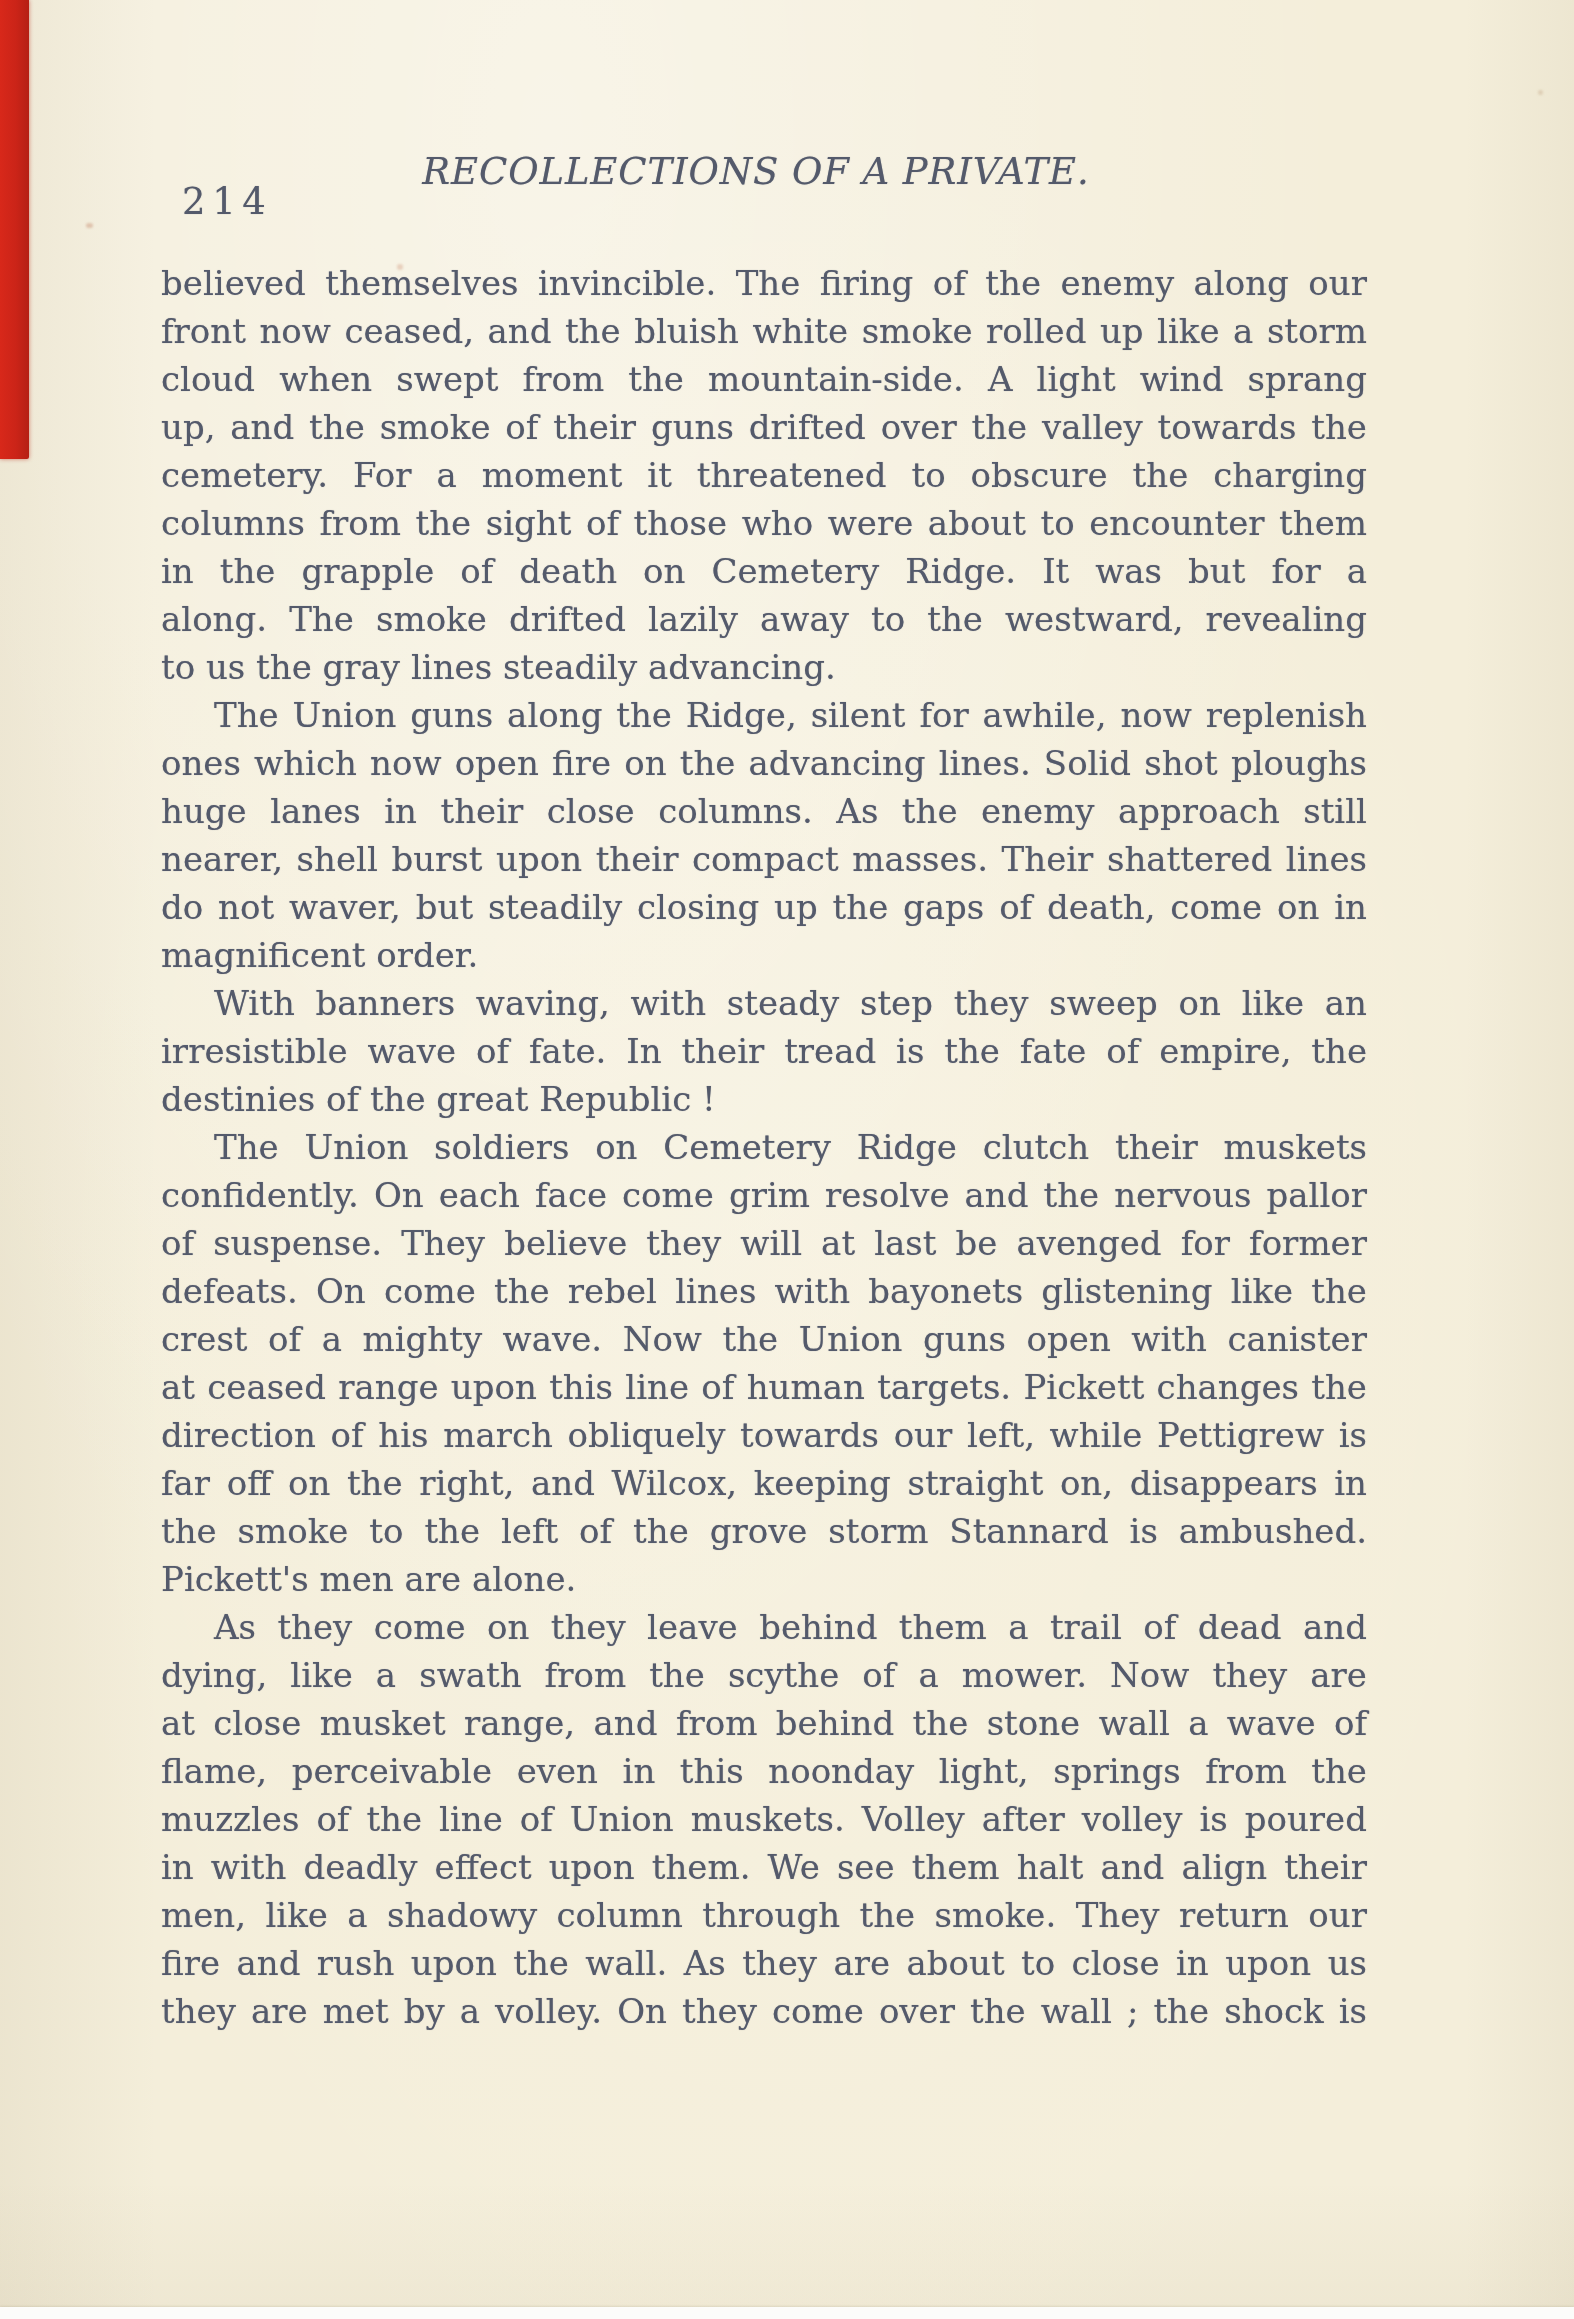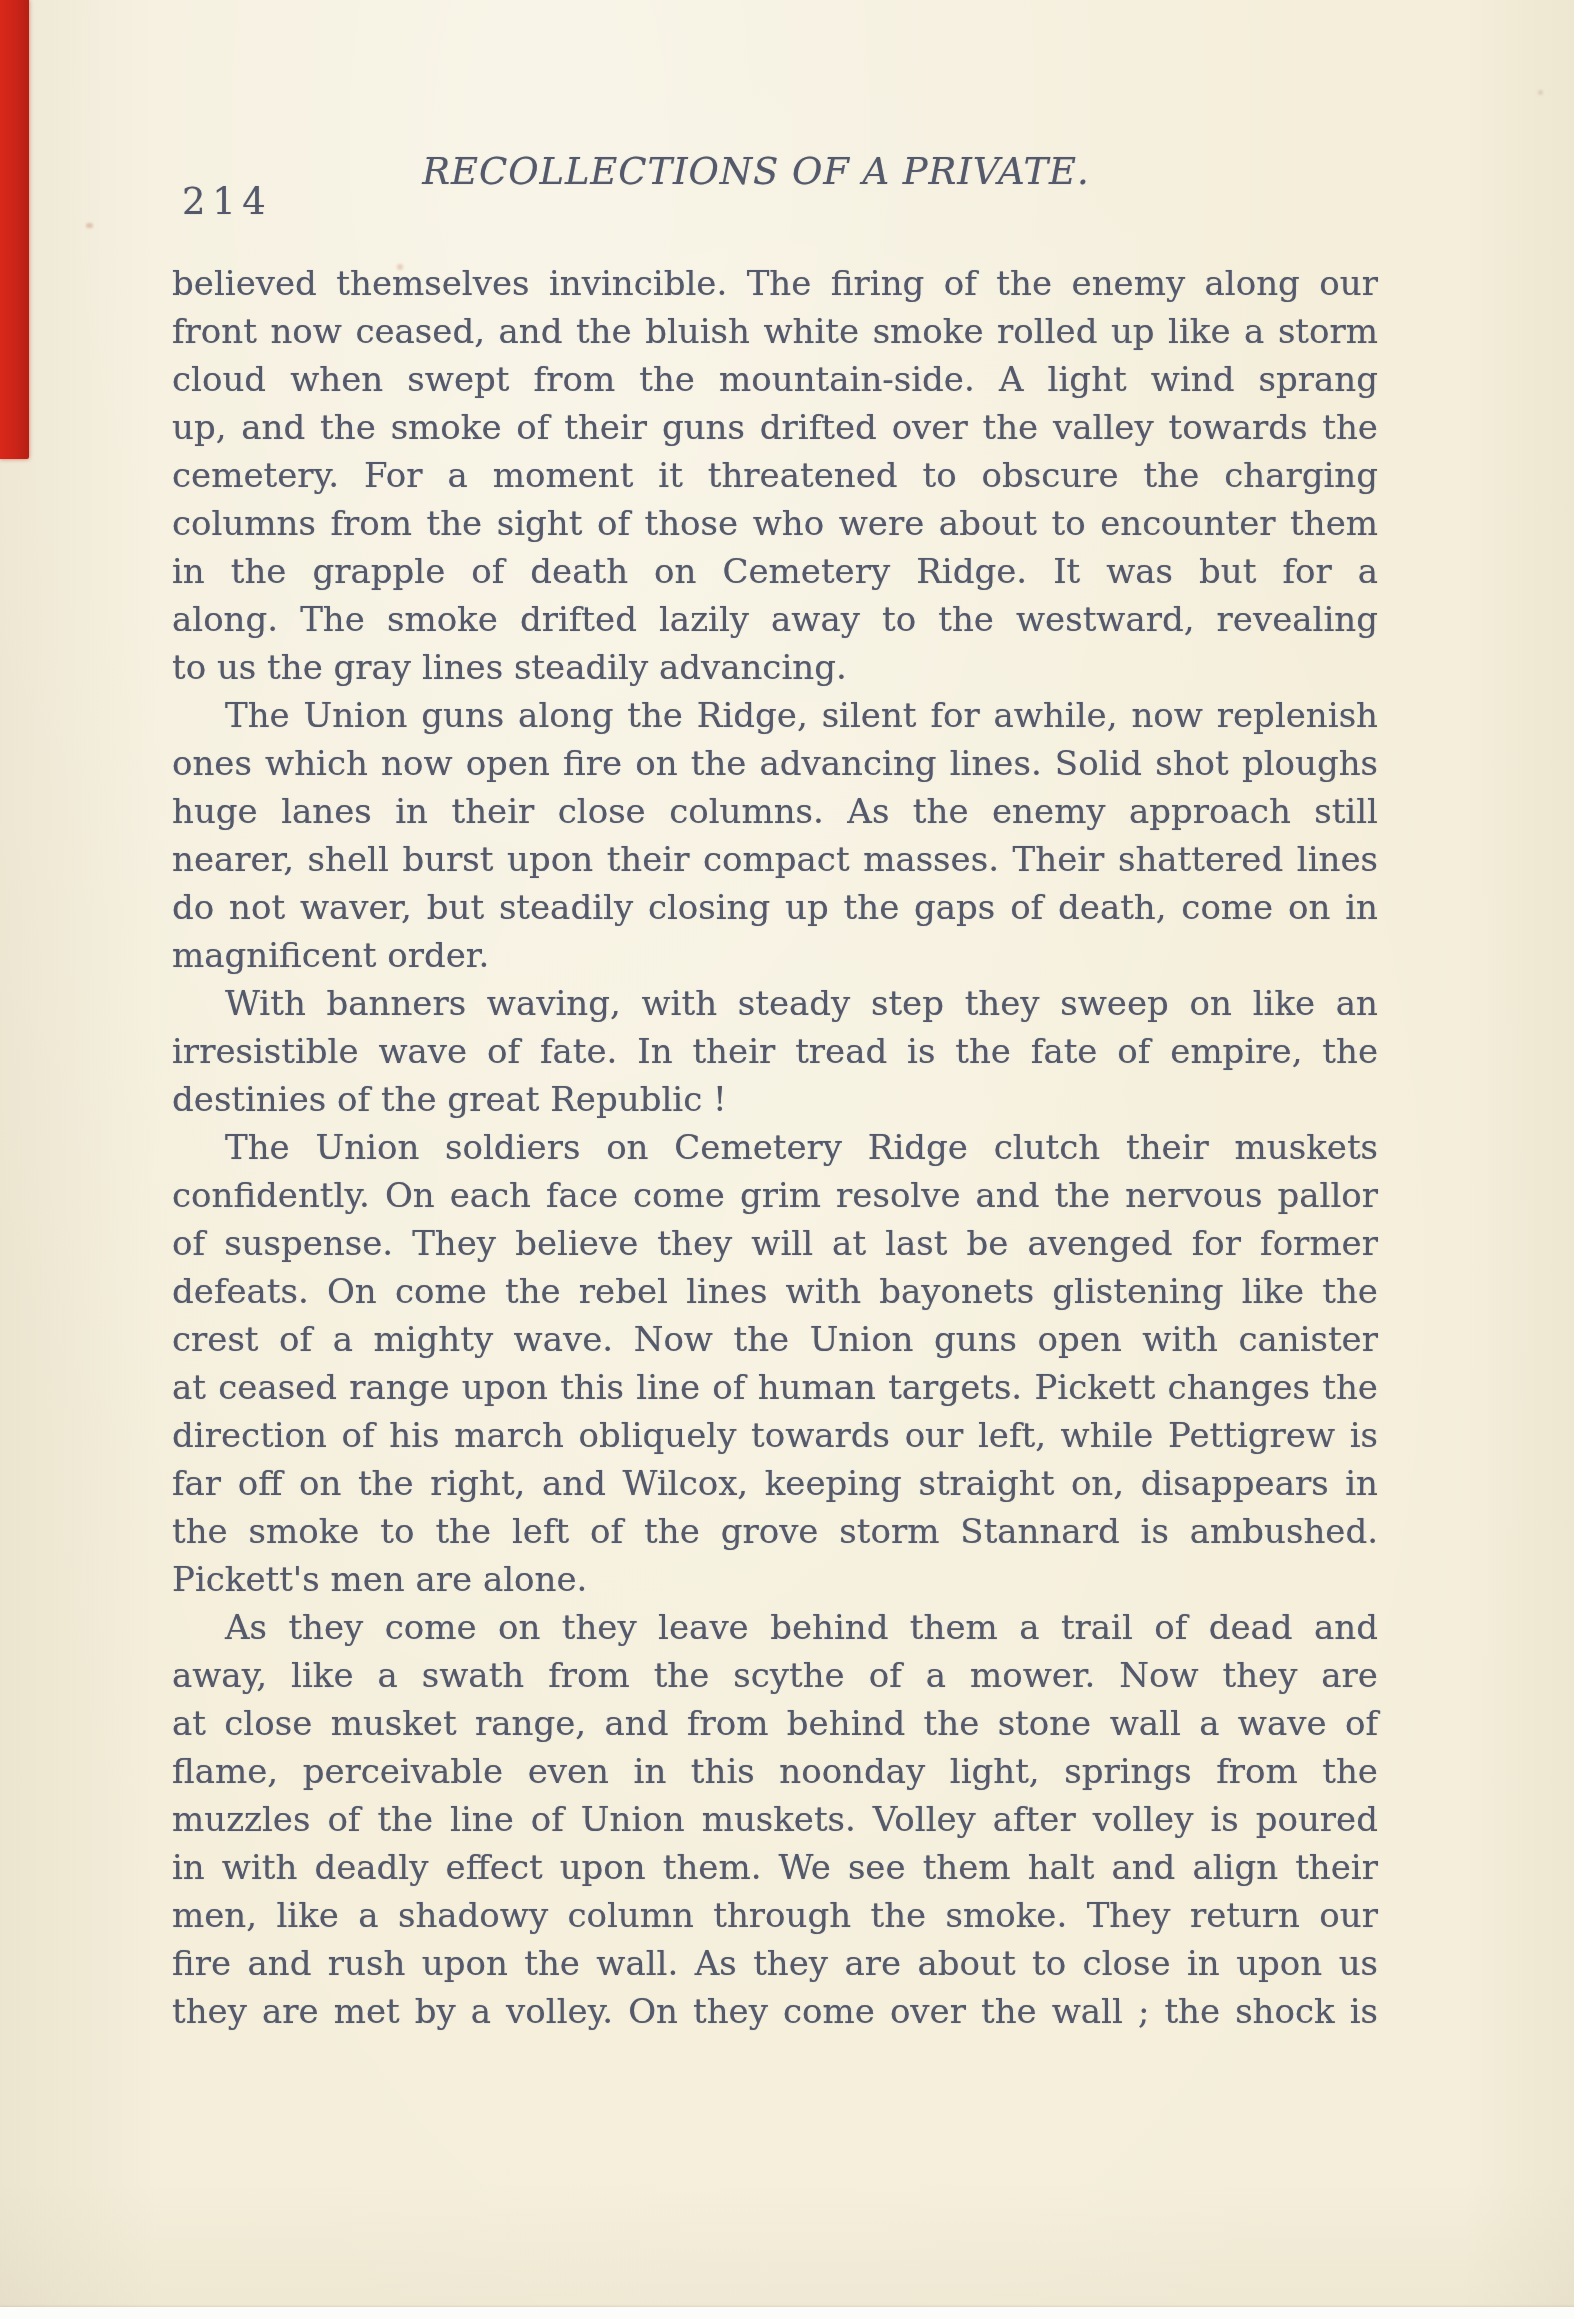--- a/index.html
+++ b/index.html
@@ -46,21 +46,21 @@
   }
   .title{
     position:absolute;left:12px;right:34px;top:0;
     text-align:center;
     font-style:italic;
     font-size:37px;letter-spacing:0.9px;
     text-shadow:0 0 0.9px rgba(84,90,107,.5);
     white-space:nowrap;
   }
   .body-text{
-    position:absolute;left:172px;top:259px;width:1206px;
+    position:absolute;left:161px;top:259px;width:1206px;
     color:var(--ink);
     font-size:34px;line-height:48px;
     text-shadow:0 0 0.9px rgba(84,90,107,.55);
   }
   .line{
     text-align:justify;
     text-align-last:justify;
     text-justify:inter-word;
     white-space:normal;
   }
@@ -118,21 +118,21 @@
         <div class="line">defeats.  On come the rebel lines with bayonets glistening like the</div>
         <div class="line">crest of a mighty wave.  Now the Union guns open with canister</div>
         <div class="line">at ceased range upon this line of human targets.  Pickett changes the</div>
         <div class="line">direction of his march obliquely towards our left, while Pettigrew is</div>
         <div class="line">far off on the right, and Wilcox, keeping straight on, disappears in</div>
         <div class="line">the smoke to the left of the grove storm Stannard is ambushed.</div>
         <div class="line endline">Pickett's men are alone.</div>
       </div>
       <div class="para">
         <div class="line indent">As they come on they leave behind them a trail of dead and</div>
-        <div class="line">away, like a swath from the scythe of a mower.  Now they are</div>
+        <div class="line">dying, like a swath from the scythe of a mower.  Now they are</div>
         <div class="line">at close musket range, and from behind the stone wall a wave of</div>
         <div class="line">flame, perceivable even in this noonday light, springs from the</div>
         <div class="line">muzzles of the line of Union muskets.  Volley after volley is poured</div>
         <div class="line">in with deadly effect upon them.  We see them halt and align their</div>
         <div class="line">men, like a shadowy column through the smoke.  They return our</div>
         <div class="line">fire and rush upon the wall.  As they are about to close in upon us</div>
         <div class="line">they are met by a volley.  On they come over the wall ; the shock is</div>
       </div>
     </main>
 

